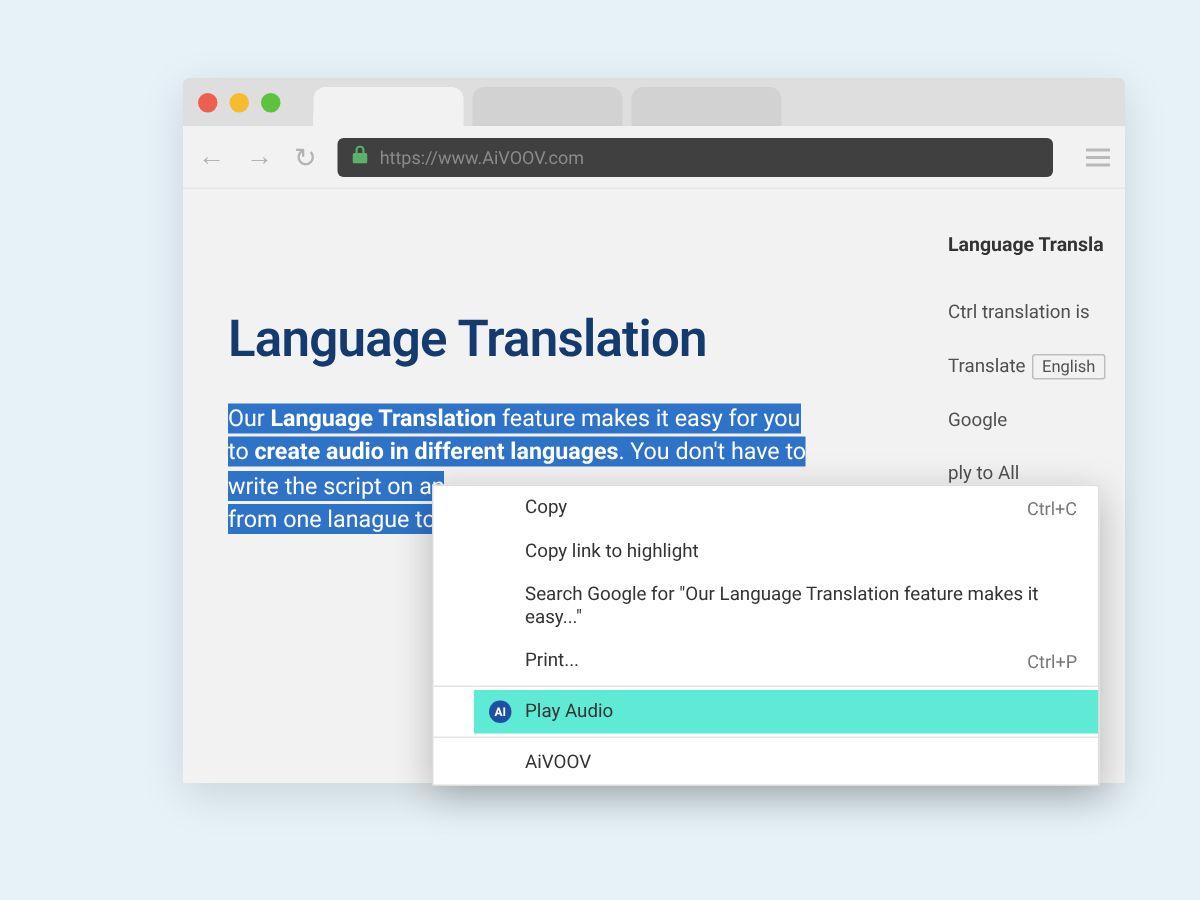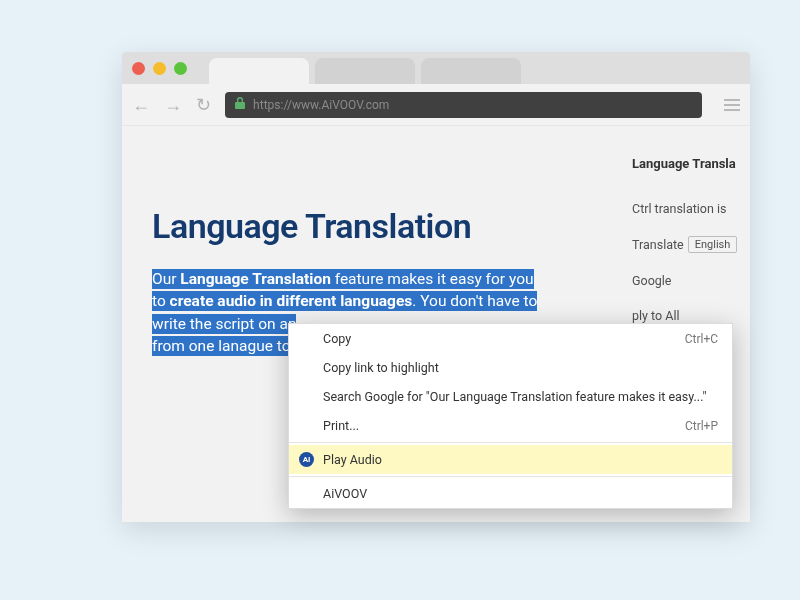--- a/index.html
+++ b/index.html
@@ -81,25 +81,25 @@
 
   
   .ctx-menu {
     position: absolute; left: 288px; top: 323px;
     width: 445px; background:#fff; box-shadow: 0 6px 24px rgba(0,0,0,0.25);
     border:1px solid #dcdcdc; font-size: 12.5px; color:#333;
     z-index: 50;
   }
   .ctx-item {
     display:flex; align-items:center; padding: 7px 14px 7px 34px;
-    position:relative; cursor:default;
+    position:relative; cursor:default;margin-left:27px;
   }
   .ctx-item .shortcut { margin-left:auto; color:#777; font-size:12px; }
   .ctx-sep { height:1px; background:#e4e4e4; margin:2px 0; }
-  .ctx-item.highlight { background:#fef9c3; }
+  .ctx-item.highlight { background:#5eead4; }
   .ctx-icon {
     position:absolute; left:10px; width:15px; height:15px; border-radius:50%;
     background:#1f4fa3; color:#fff; font-size:8px; font-weight:700;
     display:flex; align-items:center; justify-content:center;
   }
 </style>
 </head>
 <body>
 
 <div class="browser-window">

